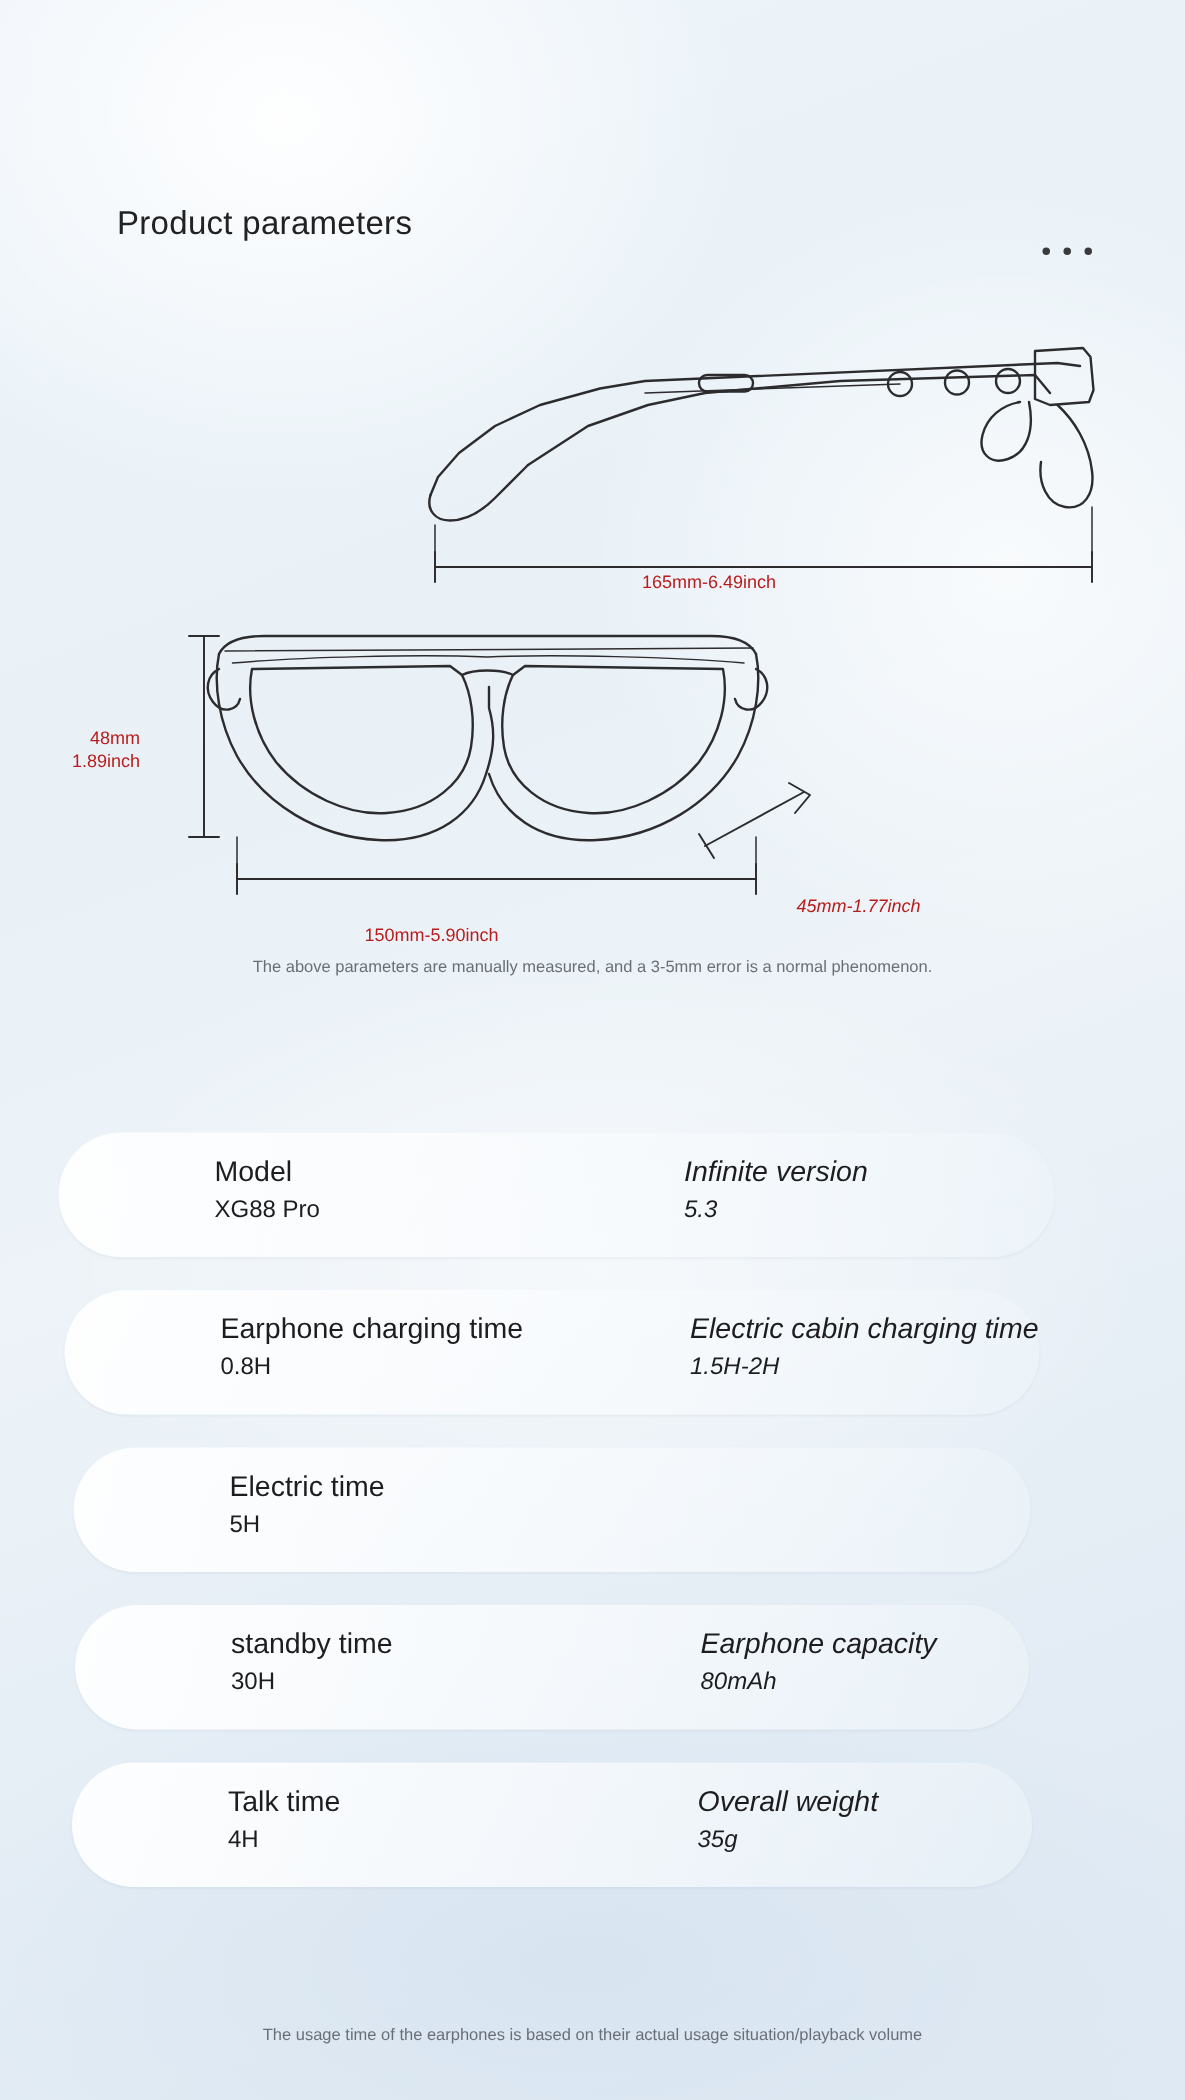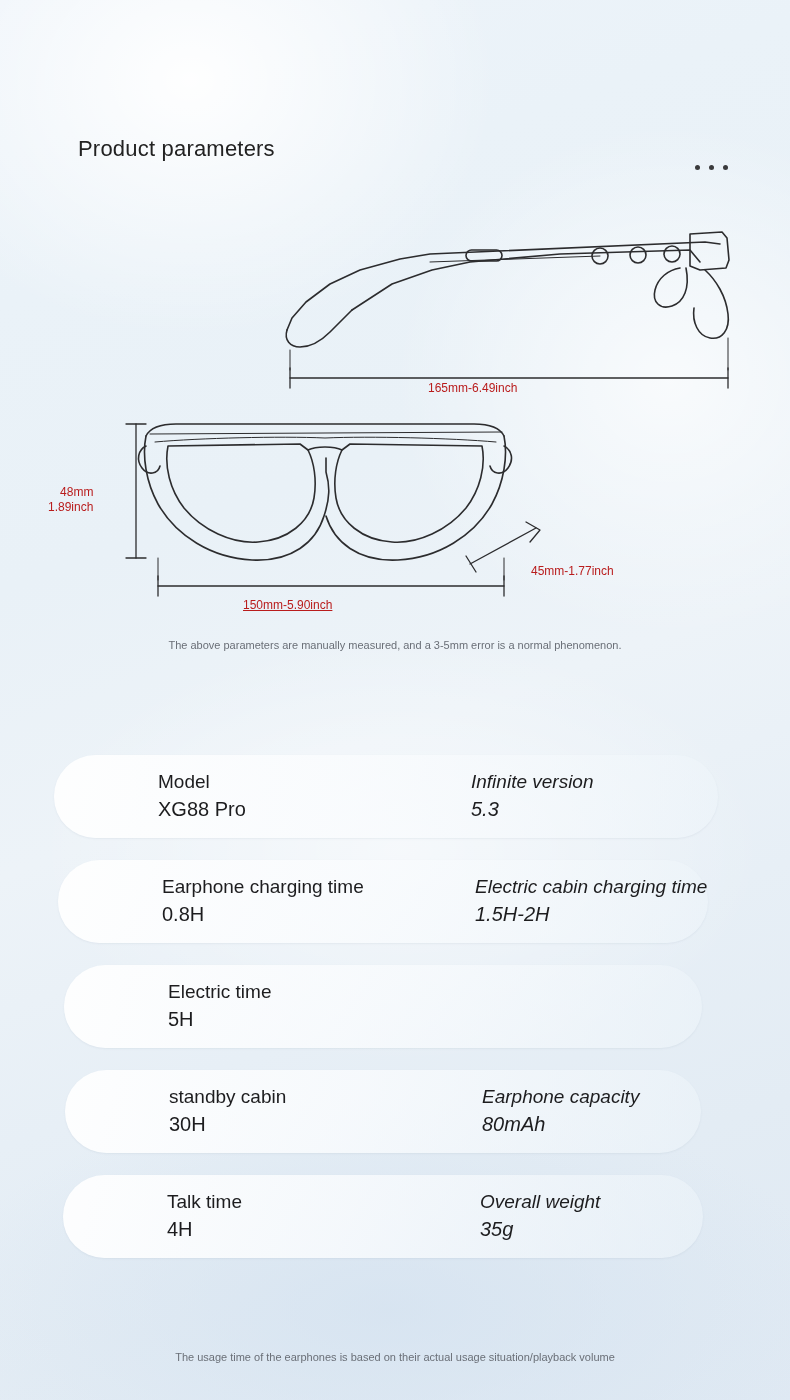--- a/index.html
+++ b/index.html
@@ -83,37 +83,37 @@
   }
 
   .dim-label {
     position: absolute;
     font-size: 12px;
     color: #b91c1c;
     white-space: nowrap;
   }
   #label-length { left: 428px; top: 381px; }
   #label-height { left: 48px; top: 485px; text-align: right; line-height: 1.25; }
-  #label-width  { left: 243px; top: 598px; text-decoration: underline; }
-  #label-depth  { left: 531px; top: 564px; }
+  #label-width  { left: 243px; top: 616px; }
+  #label-depth  { left: 531px; top: 597px; font-style: italic; }
 
   .note {
     position: absolute;
     left: 0;
     width: 790px;
     text-align: center;
     font-size: 11px;
     color: #6a6f77;
   }
   #note-measure { top: 639px; }
   #note-usage { top: 1351px; }
 
   .spec-list {
     position: absolute;
-    left: 15px;
+    left: 0;
     top: 755px;
     width: 658px;
     padding-left: 39px;
   }
   .spec-row {
     position: relative;
     margin: 0 auto 22px auto;
     height: 83px;
     border-radius: 42px;
     background: linear-gradient(100deg, rgba(255,255,255,0.92) 0%, rgba(250,252,254,0.80) 45%, rgba(238,245,250,0.55) 100%);
@@ -128,21 +128,21 @@
   .spec-cell.left  { left: 104px; }
   .spec-cell.right { left: 417px; font-style: italic; }
   .spec-key {
     font-size: 19px;
     font-weight: 400;
     color: #1d1d1f;
     line-height: 1.35;
     white-space: nowrap;
   }
   .spec-val {
-    font-size: 20px;
+    font-size: 16px;
     color: #1d1d1f;
     line-height: 1.35;
     margin-top: 1px;
     white-space: nowrap;
   }
   .r0 { width: 664px; }
   .r1 { width: 650px; }
   .r2 { width: 638px; }
   .r3 { width: 636px; }
   .r4 { width: 640px; }
@@ -265,21 +265,21 @@
 
     <div class="spec-row r2">
       <div class="spec-cell left">
         <div class="spec-key">Electric time</div>
         <div class="spec-val">5H</div>
       </div>
     </div>
 
     <div class="spec-row r3">
       <div class="spec-cell left">
-        <div class="spec-key">standby cabin</div>
+        <div class="spec-key">standby time</div>
         <div class="spec-val">30H</div>
       </div>
       <div class="spec-cell right">
         <div class="spec-key">Earphone capacity</div>
         <div class="spec-val">80mAh</div>
       </div>
     </div>
 
     <div class="spec-row r4">
       <div class="spec-cell left">

